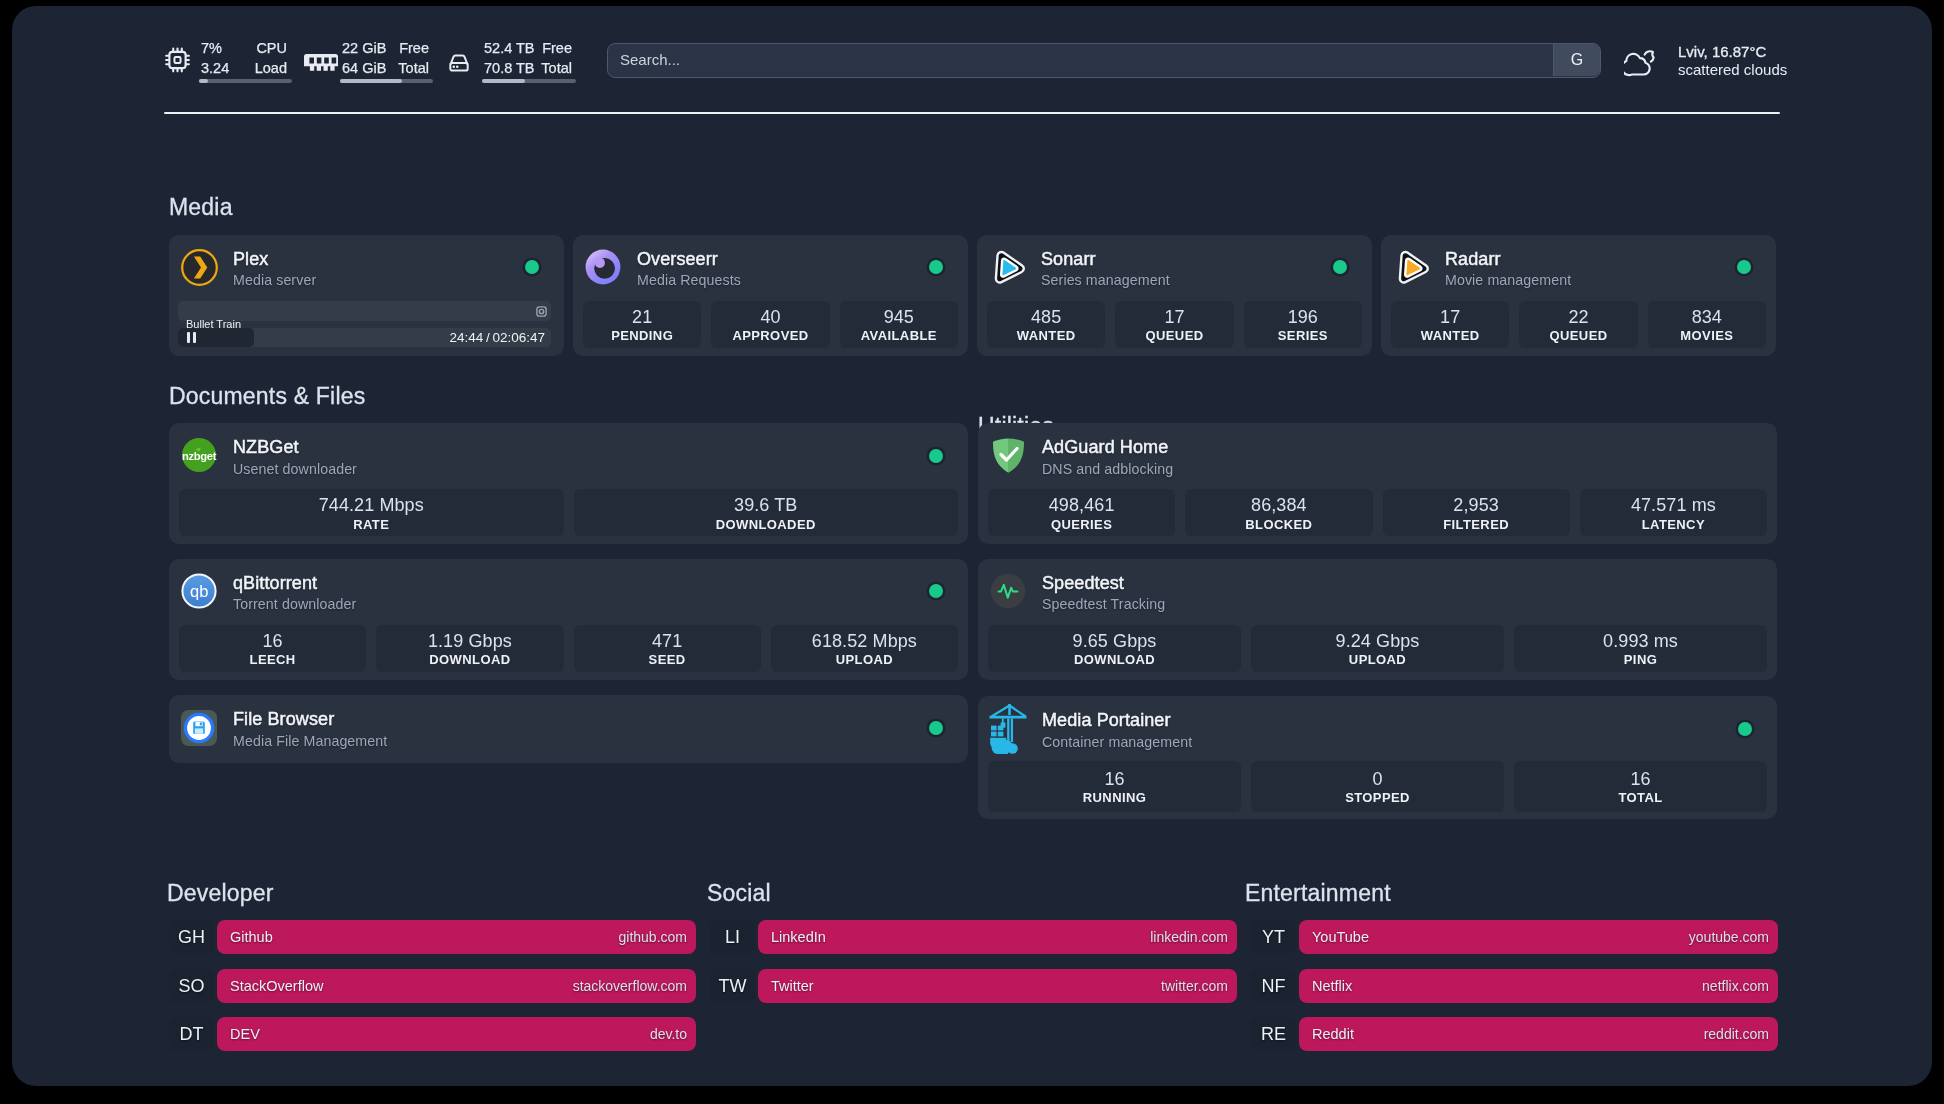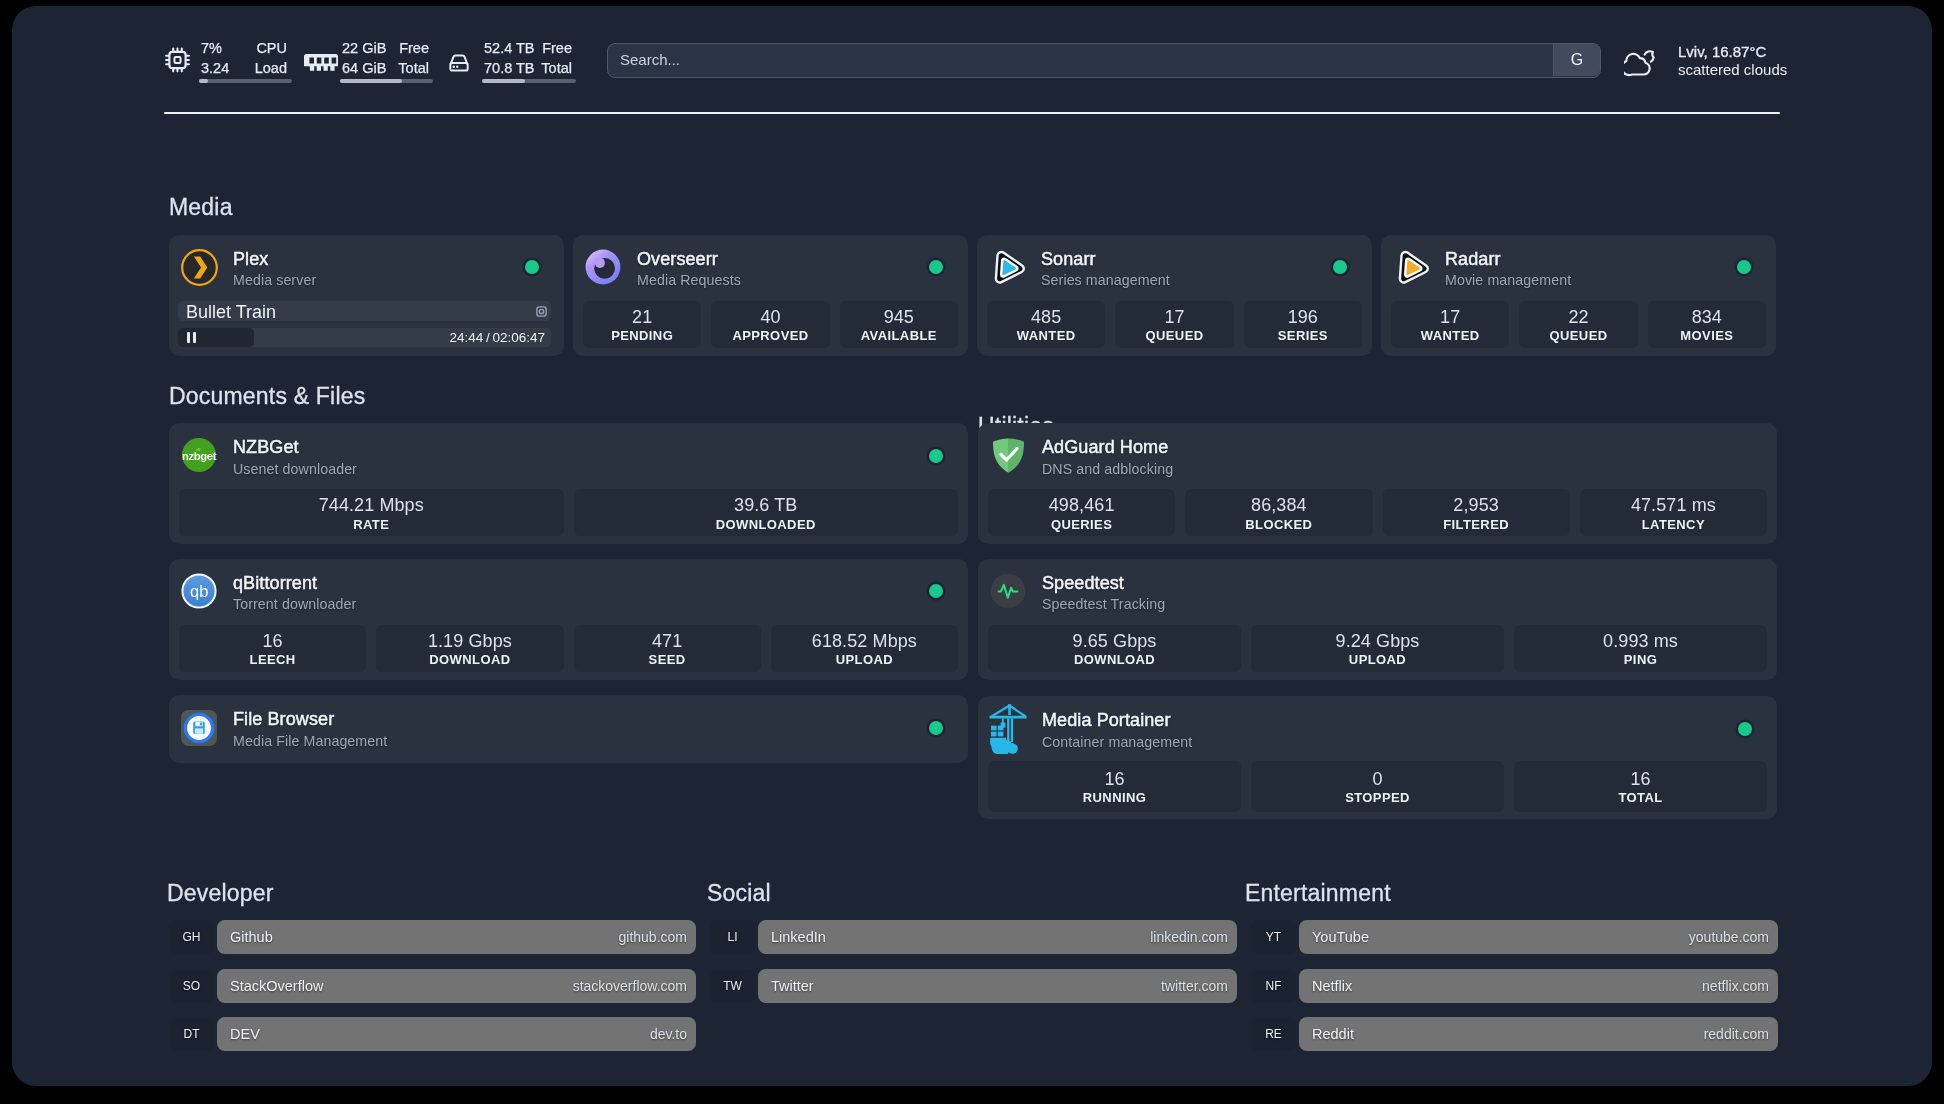--- a/index.html
+++ b/index.html
@@ -21,23 +21,23 @@
   text-shadow:0 1px 2px rgba(0,0,0,0.35); letter-spacing:0.1px; }
 .dot { position:absolute; width:14px; height:14px; border-radius:50%; background:#19c98b;
   right:25px; top:25.5px; box-shadow:0 0 0 2.5px rgba(13,17,28,0.45); }
 .stats { position:absolute; left:10px; right:10px; top:66px; height:47px; display:flex; gap:10px; }
 .sbox { flex:1; background:#232b38; border-radius:6px; text-align:center; padding-top:6px; }
 .stats-tall .sbox { padding-top:7.5px; }
 .sval { font-size:18px; font-weight:400; color:#dce2eb; line-height:20.5px; letter-spacing:0.1px; }
 .slab { margin-top:1px; font-size:13px; font-weight:700; color:#eef1f6; line-height:15px; letter-spacing:0.4px; }
 .bmrow { position:absolute; height:34px; }
 .babbr { position:absolute; left:0; top:0; width:45px; height:34px; background:#1b2230;
-  border-radius:8px; color:#edf0f5; font-size:12px; font-weight:500; text-align:center;
+  border-radius:8px; color:#edf0f5; font-size:18px; font-weight:500; text-align:center;
   line-height:34px; text-shadow:0 1px 2px rgba(0,0,0,0.5); }
-.bbar { position:absolute; left:48px; right:0; top:0; height:34px; background:#737373;
+.bbar { position:absolute; left:48px; right:0; top:0; height:34px; background:#be185d;
   border-radius:8px; }
 .bname { position:absolute; left:13px; top:0; line-height:34px; font-size:14.5px; font-weight:500;
   color:#eef1f6; text-shadow:0 1px 2px rgba(0,0,0,0.5); }
 .burl { position:absolute; right:9px; top:0; line-height:34px; font-size:14px; font-weight:400;
   color:#dce1e9; text-shadow:0 1px 2px rgba(0,0,0,0.5); }
 </style>
 </head>
 <body>
 <div class="frame">
 <div class="abs" style="left:152px; top:40px;"><svg width="27" height="28" viewBox="0 0 24 24" fill="none" stroke="#e8ecf2" stroke-width="1.9" stroke-linecap="round">
@@ -108,21 +108,21 @@
 <div class="hd" style="left:157px; top:188px;">Media</div>
 <div class="card" style="left:157px; top:228.5px; width:395px; height:121.5px;">
       <div class="icon36"><svg width="37" height="37" viewBox="0 0 37 37">
 <circle cx="18.5" cy="18.5" r="17.3" fill="#26282c" stroke="#eda712" stroke-width="2.2"></circle>
 <path d="M12.9 7.6 h6.3 l7.1 10.9 -7.1 10.9 h-6.3 l7.1 -10.9 z" fill="#eda712"></path>
 </svg></div>
       <div class="ctitle">Plex</div>
       <div class="csub">Media server</div>
       <div class="dot"></div>
 <div class="abs" style="left:9px; right:13px; top:66px; height:20px; background:rgba(255,255,255,0.05); border-radius:5px;">
-<div class="abs" style="left:8px; top:0; line-height:20px; font-size:18px; font-weight:500; color:#eef1f6; margin-top:1px;">Bullet Train</div>
+<div class="abs" style="left:8px; top:12px; line-height:20px; font-size:11px; font-weight:500; color:#eef1f6; margin-top:1px;">Bullet Train</div>
 <div class="abs" style="right:3px; top:3.5px;"><svg width="13" height="13" viewBox="0 0 24 24" fill="none" stroke="#9aa3b2" stroke-width="2.6">
 <rect x="3.5" y="3.5" width="17" height="17" rx="4.5"></rect>
             <circle cx="12" cy="12" r="4"></circle>
 </svg></div>
 </div>
 <div class="abs" style="left:9px; right:13px; top:93px; height:19.5px; background:rgba(255,255,255,0.05); border-radius:5px;">
 <div class="abs" style="left:0; top:0; width:76px; height:19.5px; background:rgba(12,17,29,0.5); border-radius:5px;"></div>
 <div class="abs" style="left:9px; top:4.5px; width:3px; height:10.5px; background:#e8ecf2; border-radius:1px;"></div>
 <div class="abs" style="left:14.5px; top:4.5px; width:3px; height:10.5px; background:#e8ecf2; border-radius:1px;"></div>
 <div class="abs" style="right:6px; top:0; line-height:19.5px; font-size:13.5px; font-weight:500; color:#eef1f6;">24:44 / 02:06:47</div>

